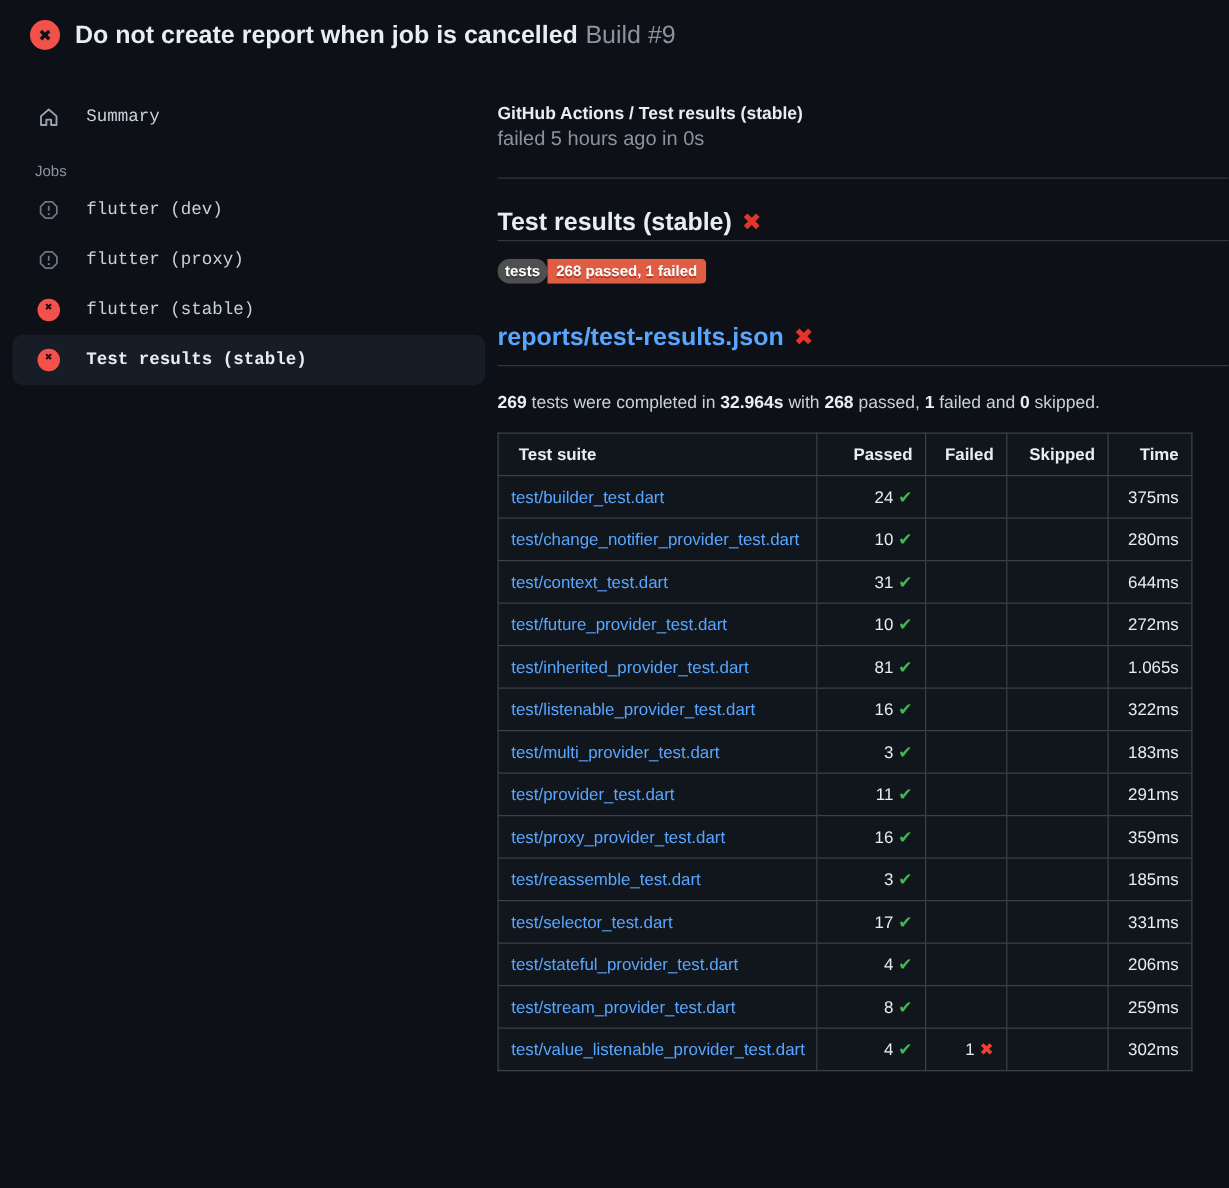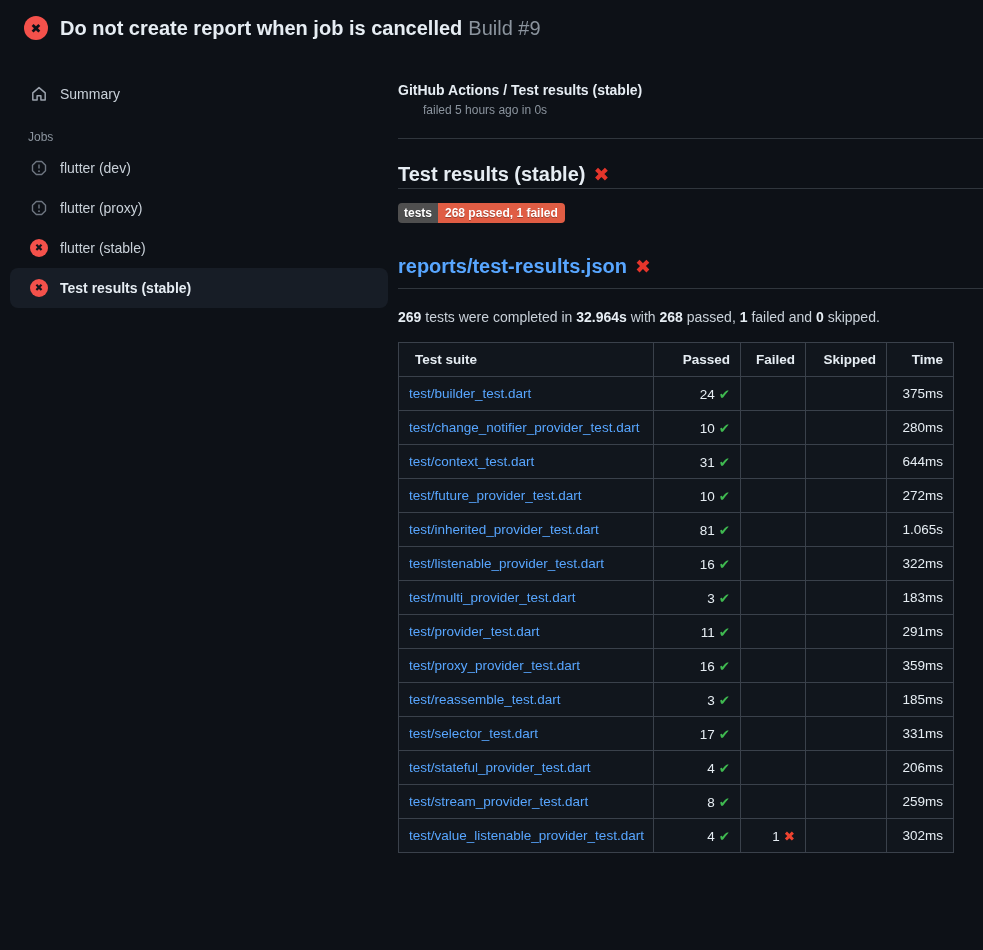--- a/index.html
+++ b/index.html
@@ -22,47 +22,47 @@
     display:flex;align-items:center;justify-content:center;flex:none;
     color:var(--bg);font-weight:700;font-size:13px;line-height:1;
   }
   .top-header h1{font-size:20px;font-weight:700;color:var(--text);display:inline;}
   .build-number{font-size:20px;font-weight:400;color:var(--muted);margin-left:6px;}
   
   .layout{display:flex;align-items:flex-start;}
   
   .sidebar{width:398px;flex:none;padding-top:22px;}
   .side-row{
-    display:flex;align-items:center;gap:12px;height:40px;
+    display:flex;align-items:center;gap:21px;height:40px;
     margin:0 10px;padding:0 20px;border-radius:8px;
-    font-size:14px;color:var(--text-soft);cursor:pointer;
+    font-size:14px;color:var(--text-soft);cursor:pointer;font-family:Liberation Mono, monospace;
   }
   .side-row.selected{background:var(--selected-bg);font-weight:700;color:var(--text);}
   .side-row .icon-slot{width:18px;height:18px;display:flex;align-items:center;justify-content:center;flex:none;}
   .jobs-label{font-size:12px;color:var(--muted);margin:20px 0 4px 28px;}
   .summary-row{margin-bottom:8px;height:32px;}
   .fail-circle{
     width:18px;height:18px;border-radius:50%;background:var(--red);
     display:flex;align-items:center;justify-content:center;
     color:#10151c;font-weight:700;font-size:10px;line-height:1;
   }
   
   .main{flex:1;min-width:0;padding-top:26px;}
   .run-title{font-size:14px;font-weight:700;color:var(--text);}
-  .run-subtitle{font-size:12px;color:var(--muted);margin-top:5px;margin-left:25px;}
+  .run-subtitle{font-size:16px;color:var(--muted);margin-top:5px;}
   .divider{border:none;border-top:1px solid var(--divider);margin-top:21px;}
   h2.section-title{
     font-size:20px;font-weight:700;color:var(--text);
     margin-top:24px;padding-bottom:2px;border-bottom:1px solid var(--divider);
   }
   .heading-x{color:var(--x-red);font-weight:700;margin-left:8px;font-size:19px;}
   .badge{display:inline-flex;margin-top:14px;border-radius:4px;overflow:hidden;
     font-size:12px;font-weight:700;color:#fff;line-height:1;cursor:pointer;
     text-shadow:0 1px 0 rgba(0,0,0,.3);}
-  .badge .badge-label{background:var(--badge-label-bg);padding:4px 6px;}
+  .badge .badge-label{background:var(--badge-label-bg);padding:4px 6px;border-radius:10px;}
   .badge .badge-value{background:var(--badge-value-bg);padding:4px 7px;}
   h3.report-title{
     font-size:20px;font-weight:700;margin-top:32px;
     padding-bottom:10px;border-bottom:1px solid var(--divider);
   }
   h3.report-title a{color:var(--link);text-decoration:none;margin-top:28px;}
   .summary-line{font-size:14px;color:var(--text-soft);margin-top:20px;}
   .summary-line strong{color:var(--text);}
   
   table.results{

